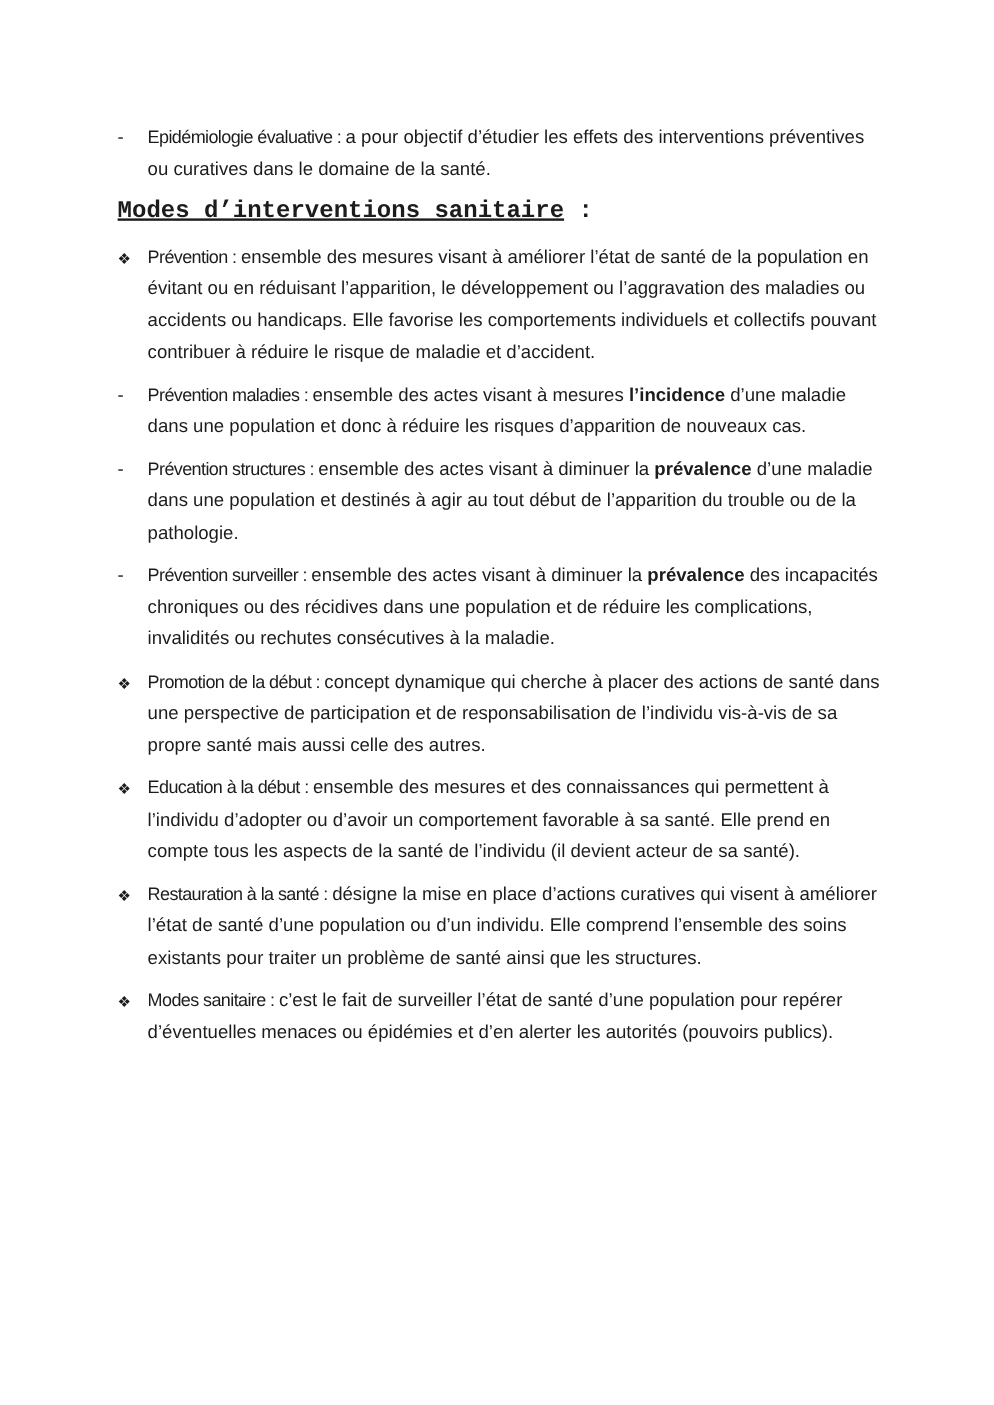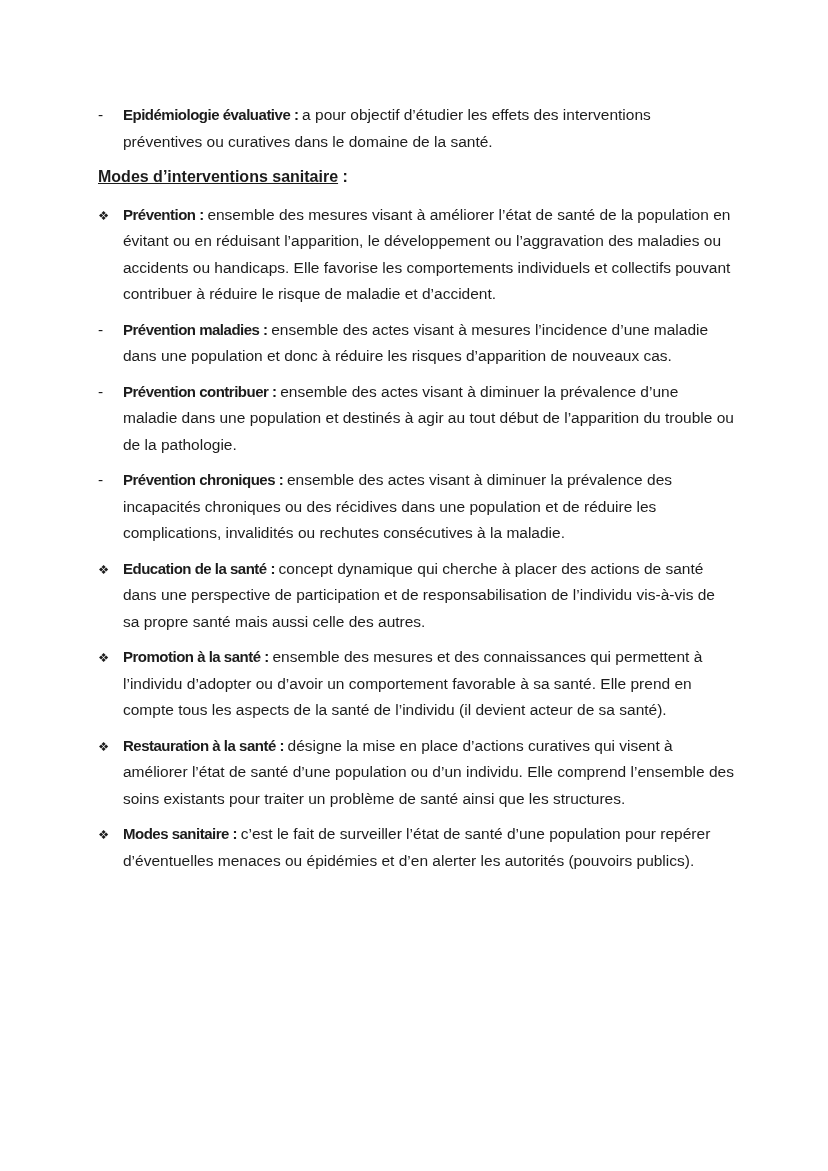--- a/index.html
+++ b/index.html
@@ -13,23 +13,23 @@
     font-size:15.5px;
     line-height:26.5px;
     color:#1c1c1c;
     overflow:hidden;
   }
   .item{display:flex;margin-bottom:9px;}
   .marker{flex:0 0 25px;}
   .marker.diamond{font-size:12.5px;padding-top:1px;}
   .content{flex:1;}
   
-  .term{font-weight:700;font-size:15px;letter-spacing:-0.5px;}
-  .seg-b{font-weight:400;}
-  .heading{font-weight:700;font-size:16px;margin:0 0 11px 0;}
+  .term{font-weight:400;font-size:15px;letter-spacing:-0.5px;}
+  .seg-b{font-weight:700;}
+  .heading{font-weight:700;font-size:20px;margin:0 0 11px 0;font-family:Liberation Mono, monospace;}
   .heading .hl{text-decoration:underline;}
 </style>
 </head>
 <body>
 
 <div class="page">
   <div id="intro-slot">
       <div class="item">
         <span class="marker">-</span>
         <div class="content"><span class="term">Epidémiologie évaluative</span><span class="term"> : </span><span class="seg">a pour objectif d’étudier les effets des interventions préventives ou curatives dans le domaine de la santé.</span></div>
@@ -44,33 +44,33 @@
       <div class="item">
         <span class="marker diamond">❖</span>
         <div class="content"><span class="term">Prévention</span><span class="term"> : </span><span class="seg">ensemble des mesures visant à améliorer l’état de santé de la population en évitant ou en réduisant l’apparition, le développement ou l’aggravation des maladies ou accidents ou handicaps. Elle favorise les comportements individuels et collectifs pouvant contribuer à réduire le risque de maladie et d’accident.</span></div>
       </div>
       <div class="item">
         <span class="marker">-</span>
         <div class="content"><span class="term">Prévention maladies</span><span class="term"> : </span><span class="seg">ensemble des actes visant à mesures </span><span class="seg-b">l’incidence</span><span class="seg"> d’une maladie dans une population et donc à réduire les risques d’apparition de nouveaux cas.</span></div>
       </div>
       <div class="item">
         <span class="marker">-</span>
-        <div class="content"><span class="term">Prévention contribuer</span><span class="term"> : </span><span class="seg">ensemble des actes visant à diminuer la </span><span class="seg-b">prévalence</span><span class="seg"> d’une maladie dans une population et destinés à agir au tout début de l’apparition du trouble ou de la pathologie.</span></div>
+        <div class="content"><span class="term">Prévention structures</span><span class="term"> : </span><span class="seg">ensemble des actes visant à diminuer la </span><span class="seg-b">prévalence</span><span class="seg"> d’une maladie dans une population et destinés à agir au tout début de l’apparition du trouble ou de la pathologie.</span></div>
       </div>
       <div class="item">
         <span class="marker">-</span>
-        <div class="content"><span class="term">Prévention chroniques</span><span class="term"> : </span><span class="seg">ensemble des actes visant à diminuer la </span><span class="seg-b">prévalence</span><span class="seg"> des incapacités chroniques ou des récidives dans une population et de réduire les complications, invalidités ou rechutes consécutives à la maladie.</span></div>
+        <div class="content"><span class="term">Prévention surveiller</span><span class="term"> : </span><span class="seg">ensemble des actes visant à diminuer la </span><span class="seg-b">prévalence</span><span class="seg"> des incapacités chroniques ou des récidives dans une population et de réduire les complications, invalidités ou rechutes consécutives à la maladie.</span></div>
       </div>
       <div class="item">
         <span class="marker diamond">❖</span>
-        <div class="content"><span class="term">Education de la santé</span><span class="term"> : </span><span class="seg">concept dynamique qui cherche à placer des actions de santé dans une perspective de participation et de responsabilisation de l’individu vis-à-vis de sa propre santé mais aussi celle des autres.</span></div>
+        <div class="content"><span class="term">Promotion de la début</span><span class="term"> : </span><span class="seg">concept dynamique qui cherche à placer des actions de santé dans une perspective de participation et de responsabilisation de l’individu vis-à-vis de sa propre santé mais aussi celle des autres.</span></div>
       </div>
       <div class="item">
         <span class="marker diamond">❖</span>
-        <div class="content"><span class="term">Promotion à la santé</span><span class="term"> : </span><span class="seg">ensemble des mesures et des connaissances qui permettent à l’individu d’adopter ou d’avoir un comportement favorable à sa santé. Elle prend en compte tous les aspects de la santé de l’individu (il devient acteur de sa santé).</span></div>
+        <div class="content"><span class="term">Education à la début</span><span class="term"> : </span><span class="seg">ensemble des mesures et des connaissances qui permettent à l’individu d’adopter ou d’avoir un comportement favorable à sa santé. Elle prend en compte tous les aspects de la santé de l’individu (il devient acteur de sa santé).</span></div>
       </div>
       <div class="item">
         <span class="marker diamond">❖</span>
         <div class="content"><span class="term">Restauration à la santé</span><span class="term"> : </span><span class="seg">désigne la mise en place d’actions curatives qui visent à améliorer l’état de santé d’une population ou d’un individu. Elle comprend l’ensemble des soins existants pour traiter un problème de santé ainsi que les structures.</span></div>
       </div>
       <div class="item">
         <span class="marker diamond">❖</span>
         <div class="content"><span class="term">Modes sanitaire</span><span class="term"> : </span><span class="seg">c’est le fait de surveiller l’état de santé d’une population pour repérer d’éventuelles menaces ou épidémies et d’en alerter les autorités (pouvoirs publics).</span></div>
       </div>
     </div>

